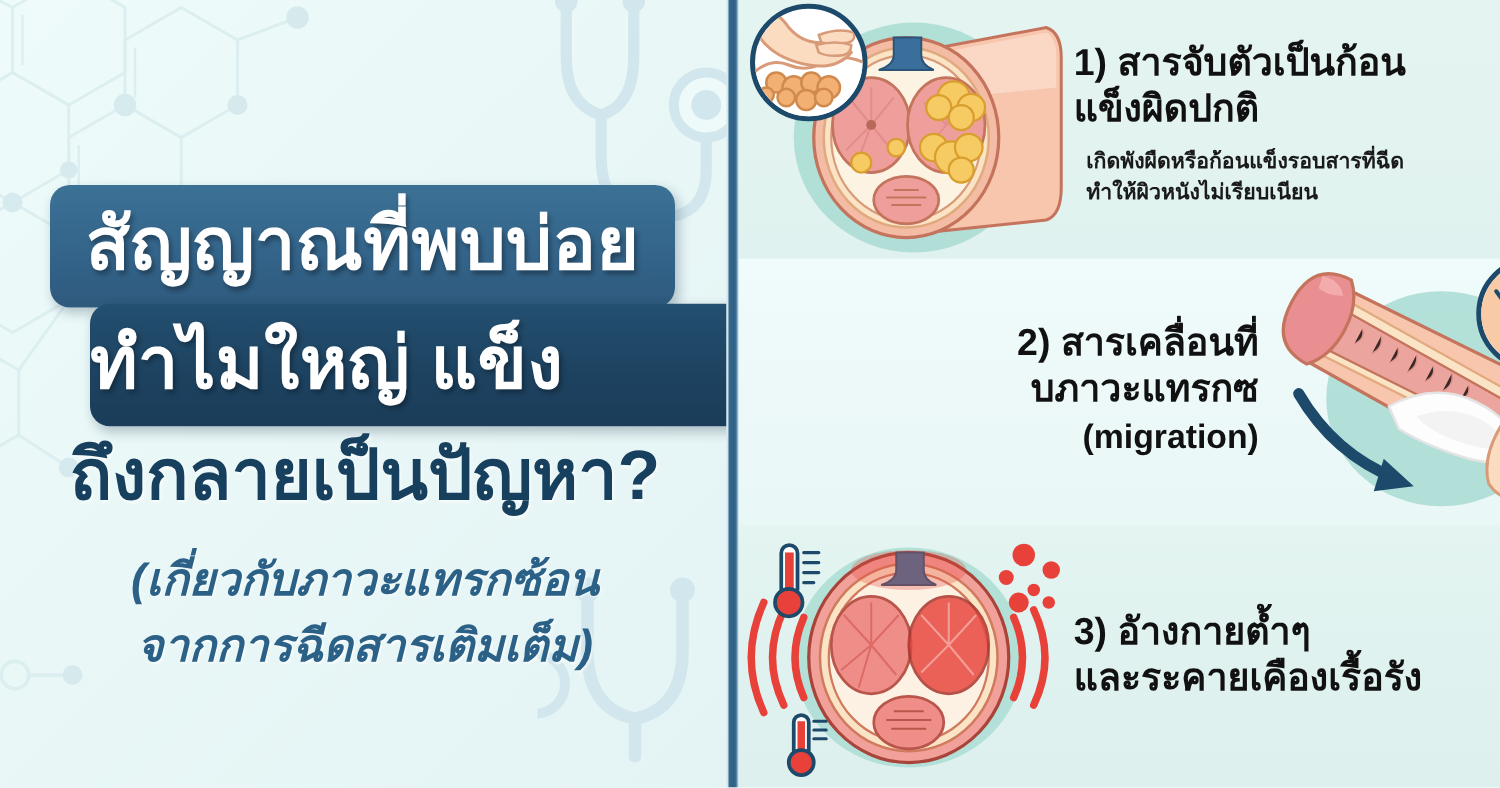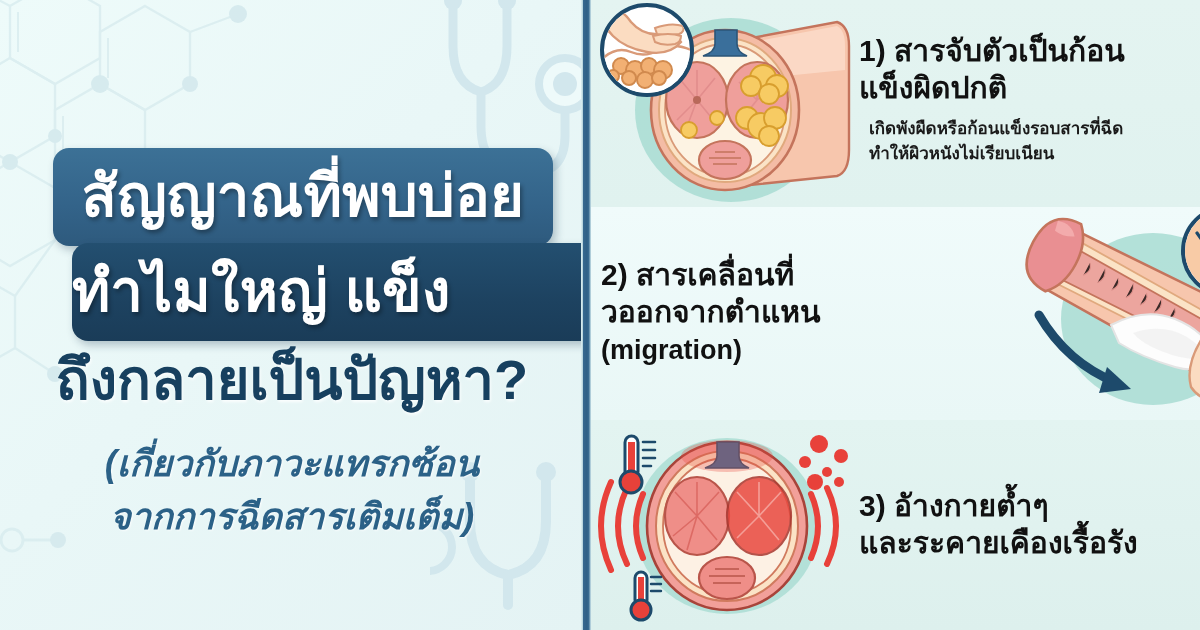--- a/index.html
+++ b/index.html
@@ -21,21 +21,21 @@
   .steth-bottom{position:absolute;left:430px;top:455px;width:180px;height:200px;opacity:.85;}
   .node-left{position:absolute;left:-18px;top:495px;width:90px;height:90px;opacity:.5;}
 
   .title-wrap{position:absolute;left:0;top:140px;width:584px;}
   .tbox{
     display:inline-block;color:#ffffff;font-weight:bold;
     letter-spacing:.3px;text-shadow:2px 3px 4px rgba(0,0,0,.33);
     box-shadow:3px 4px 9px rgba(20,50,75,.28);
   }
   .tbox1{
-    position:absolute;left:53px;top:8px;width:500px;height:98px;
+    position:absolute;left:40px;top:8px;width:500px;height:98px;
     background:linear-gradient(180deg,#3c7196 0%,#336389 60%,#2e5a7d 100%);
     border-radius:16px;font-size:58px;line-height:96px;text-align:center;
   }
   .tbox2{
     position:absolute;left:72px;top:103px;width:539px;height:98px;
     background:linear-gradient(180deg,#234f70 0%,#1d4260 60%,#1a3c58 100%);
     border-radius:16px;font-size:58px;line-height:96px;text-align:left;
   }
   .tline3{
     position:absolute;left:0px;top:205px;width:584px;text-align:center;
@@ -67,21 +67,21 @@
 
   .item-head{
     color:#111111;font-weight:bold;font-size:30px;line-height:37px;
     margin:0 0 3px 0;
   }
   .item-head .en{font-size:27px;}
   .item-body{
     color:#1a1a1a;font-weight:bold;font-size:17px;line-height:25px;margin:10px;
   }
   .s1 .txtcol{padding-left:6px;}
-  .s2 .txtcol{padding-left:10px;order:-1;}
+  .s2 .txtcol{padding-left:10px;order:-1;text-align:right;}
   .s2 .illus{width:270px;}
   .s3 .txtcol{padding-left:6px;}
 </style>
 </head>
 <body>
 
 <div class="canvas">
 
   <div class="left-panel">
 
@@ -292,21 +292,21 @@
               <path d="M232 18 Q246 40 234 64" fill="none" stroke="#1d4a6b" stroke-width="3.4" stroke-linecap="round"></path>
               <path d="M228 56 L234 70 L242 58 Z" fill="#1d4a6b"></path>
             </g>
           </g>
         </svg>
       </div>
       <div class="txtcol">
         <div class="item-head">
           <span>2)</span>
           <span>สารเคลื่อนที่</span><br>
-          <span>วออกจากตำแหน</span><br>
+          <span>บภาวะแทรกซ</span><br>
           <span class="en">(migration)</span>
         </div>
       </div>
     </div>
 
     <div class="rsec s3">
       <div class="illus">
         <svg viewBox="0 0 262 210" width="262" height="210">
           <ellipse cx="136" cy="106" rx="92" ry="88" fill="#a8dcd2" opacity=".8"></ellipse>
 

